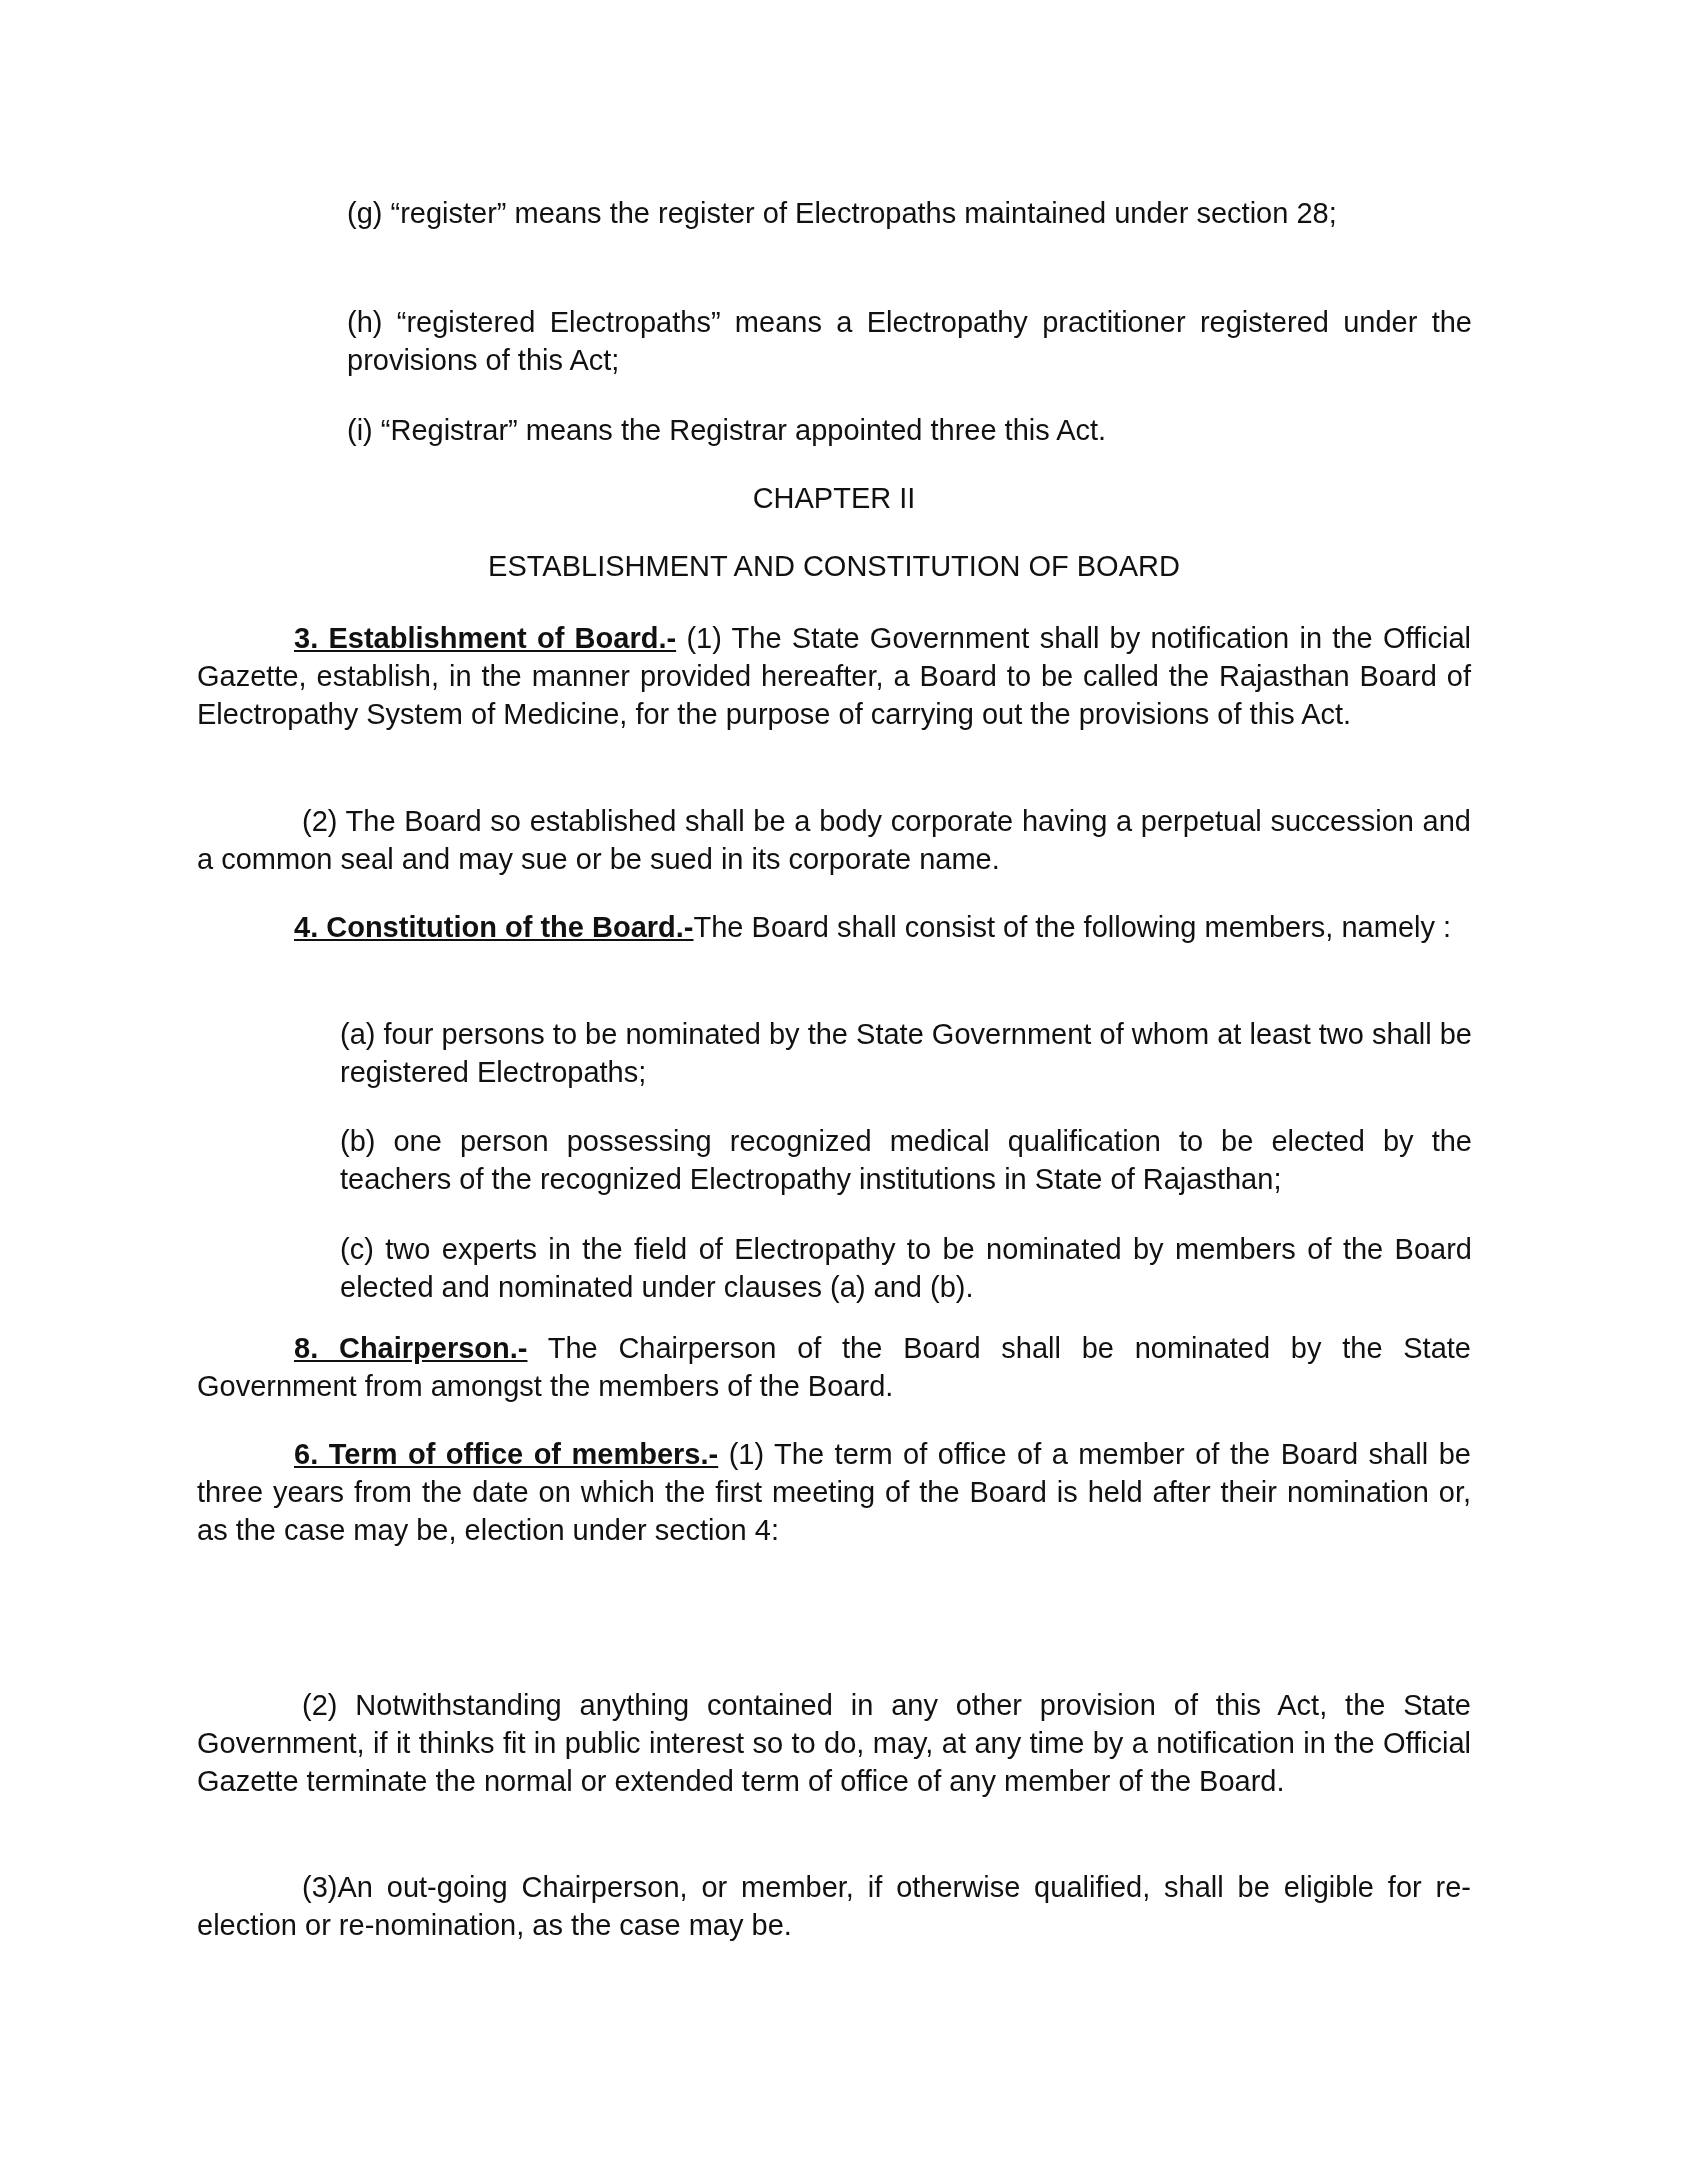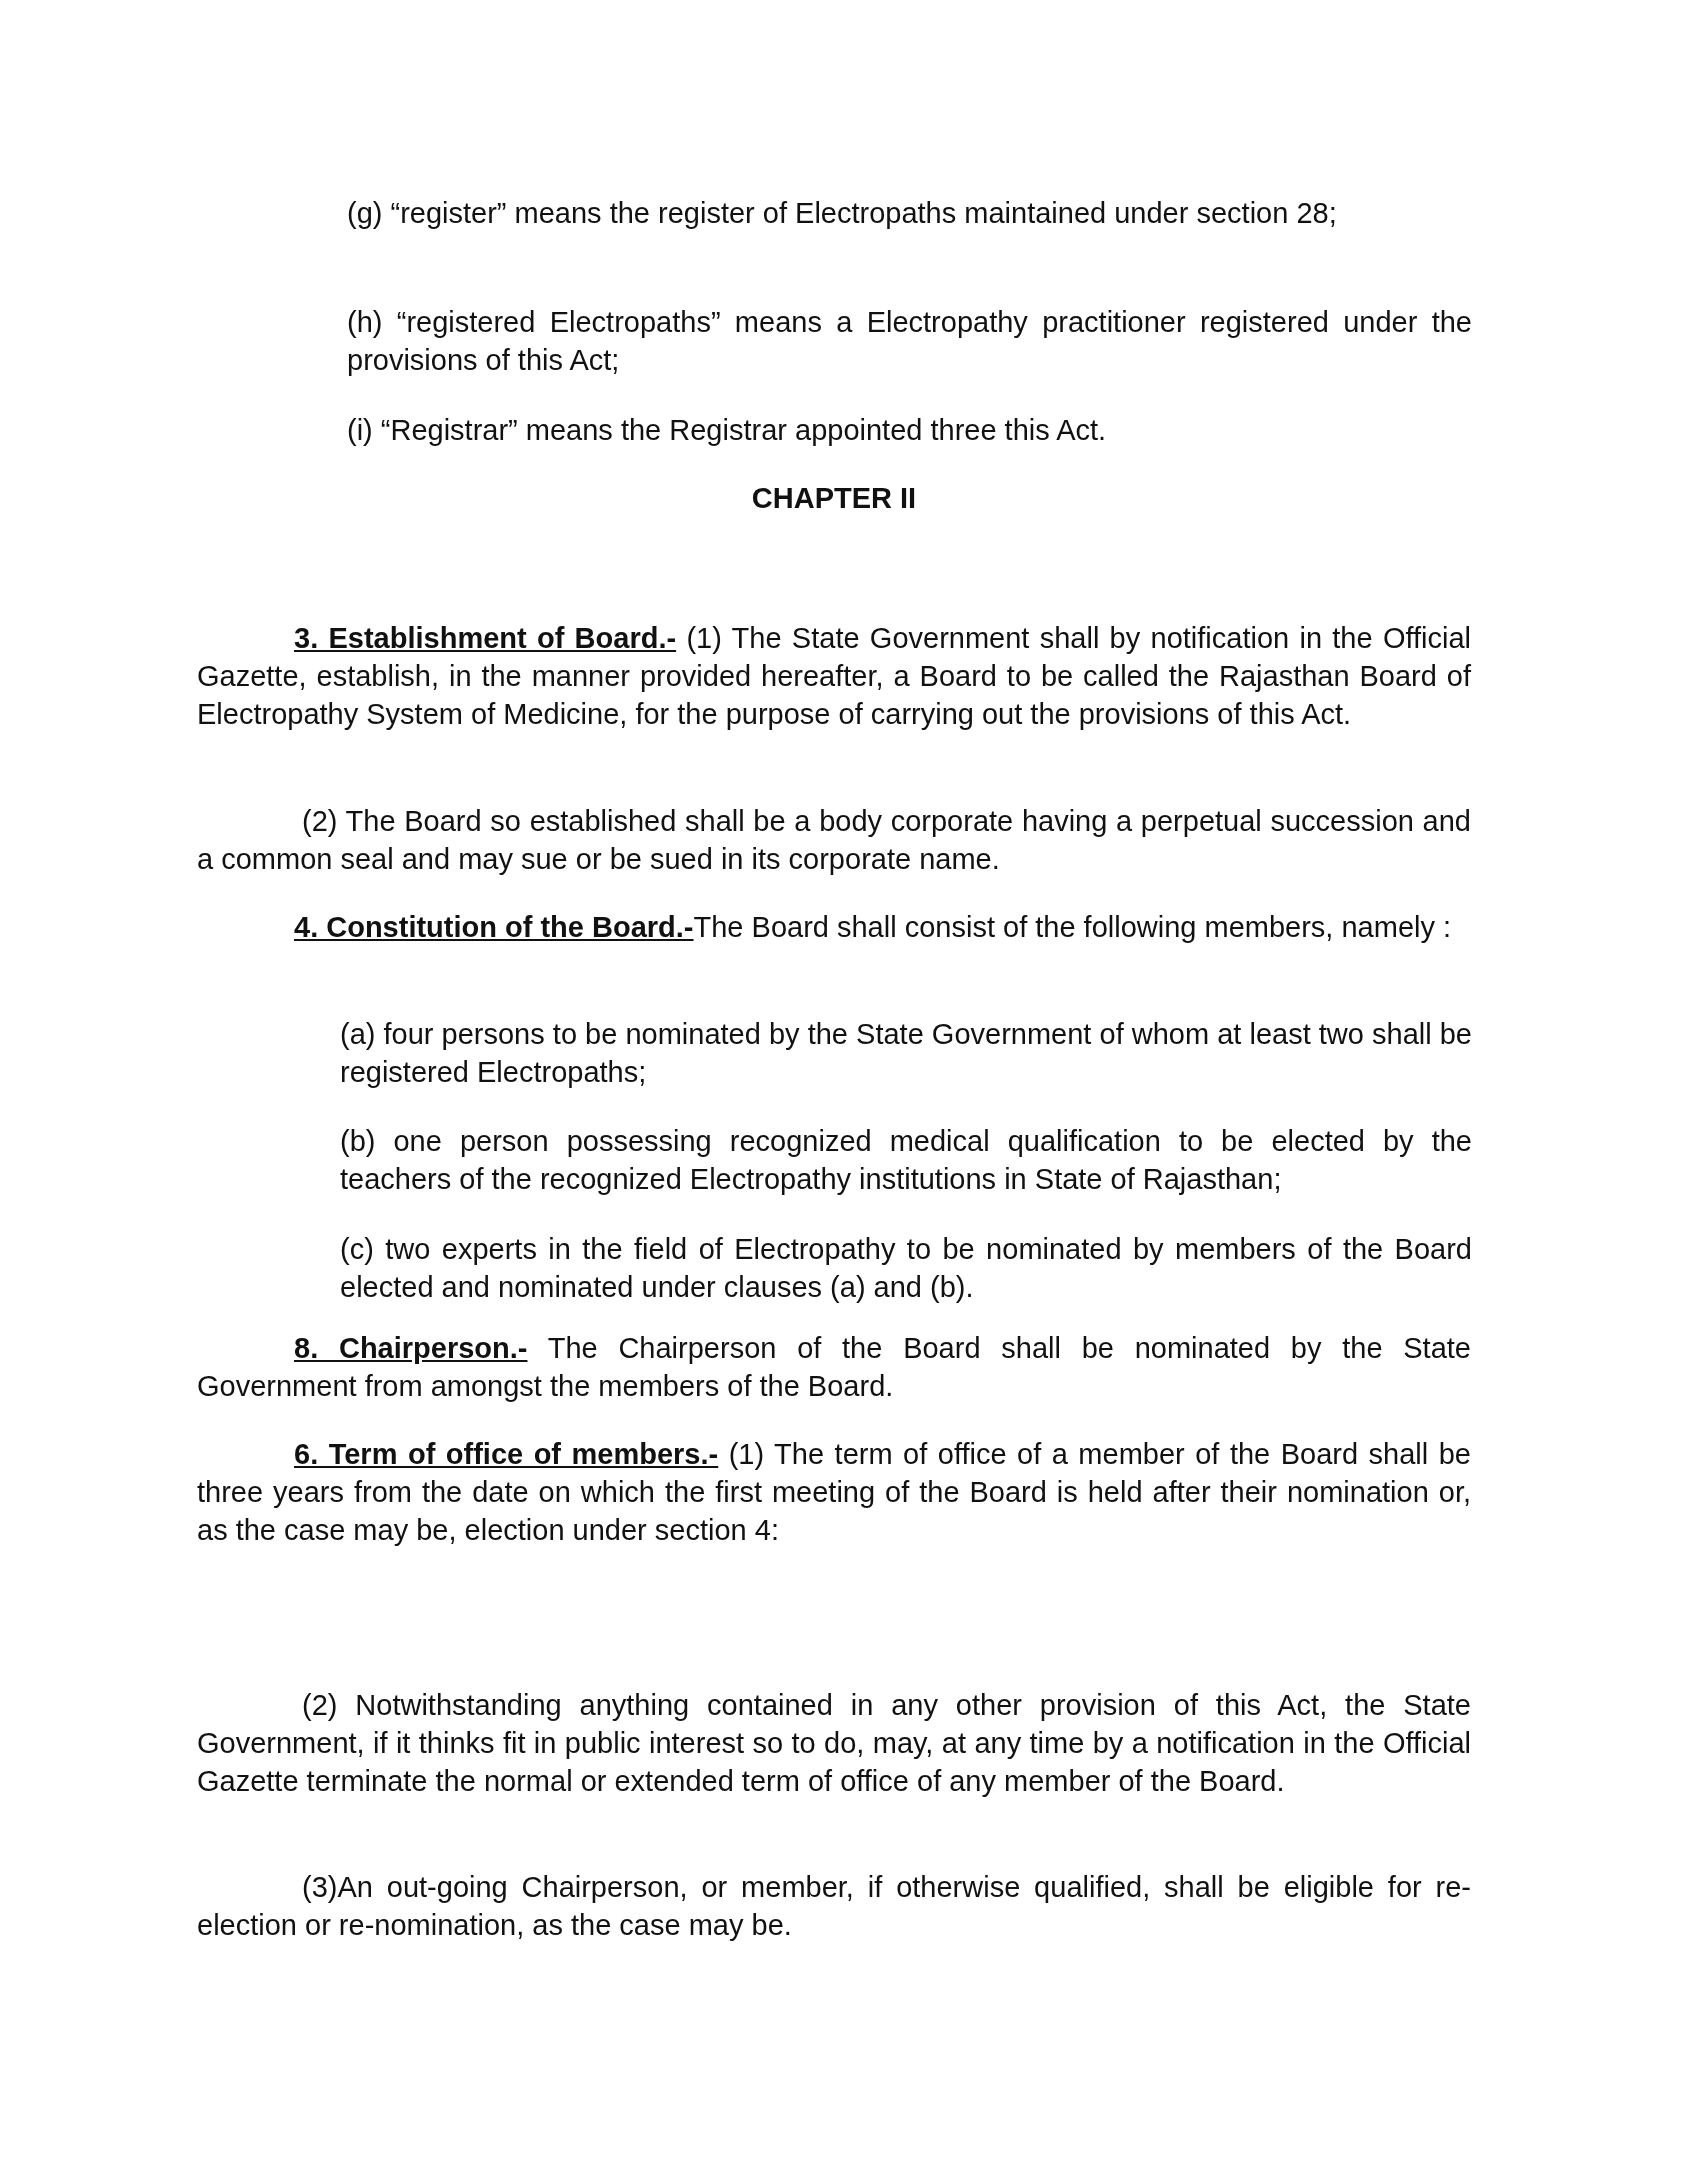--- a/index.html
+++ b/index.html
@@ -6,33 +6,34 @@
   body { width: 1683px; height: 2178px; position: relative; overflow: hidden;
          font-family: "Liberation Sans", sans-serif; color: #111; }
   .page { position: absolute; left: 0; top: 0; width: 1683px; height: 2178px; }
   .blk { position: absolute; font-size: 29px; line-height: 38px; text-align: justify; }
   .body { left: 197px; width: 1274px; }
   .ind { left: 347px; width: 1125px; }
   .ind2 { left: 340px; width: 1132px; }
   .first { text-indent: 97px; }
   .first2 { text-indent: 105px; }
   .center { position: absolute; left: 197px; width: 1274px; text-align: center;
-            font-size: 29px; font-weight: bold; line-height: 38px; }
+            font-size: 29px; font-weight: normal; line-height: 38px; }
   b { font-weight: bold; text-decoration: underline; }
 </style>
 </head>
 <body>
 
 <div class="page">
 
   <p class="blk ind" style="top:194px;margin:0;">(g) “register” means the register of Electropaths maintained under section 28;</p>
   <p class="blk ind" style="top:303px;margin:0;">(h) “registered Electropaths” means a Electropathy practitioner registered under the provisions of this Act;</p>
   <p class="blk ind" style="top:411px;margin:0;">(i) “Registrar” means the Registrar appointed three this Act.</p>
 
   <div class="center" style="top:479px;">CHAPTER II</div>
+  <div class="center" style="top:547px;">ESTABLISHMENT AND CONSTITUTION OF BOARD</div>
 
   <p class="blk body first" style="top:619px;margin:0;"><b>3. Establishment of Board.-</b><span> (1) The State Government shall by notification in the Official Gazette, establish, in the manner provided hereafter, a Board to be called the Rajasthan Board of Electropathy System of Medicine, for the purpose of carrying out the provisions of this Act.</span></p>
 
   <p class="blk body first2" style="top:802px;margin:0;">(2) The Board so established shall be a body corporate having a perpetual succession and a common seal and may sue or be sued in its corporate name.</p>
 
   <p class="blk body first" style="top:908px;margin:0;"><b>4. Constitution of the Board.-</b><span>The Board shall consist of the following members, namely :</span></p>
 
   <p class="blk ind2" style="top:1122px;margin:0;">(b) one person possessing recognized medical qualification to be elected by the teachers of the recognized Electropathy institutions in State of Rajasthan;</p>
   <p class="blk ind2" style="top:1015px;margin:0;">(a) four persons to be nominated by the State Government of whom at least two shall be registered Electropaths;</p>
   <p class="blk ind2" style="top:1230px;margin:0;">(c) two experts in the field of Electropathy to be nominated by members of the Board elected and nominated under clauses (a) and (b).</p>

